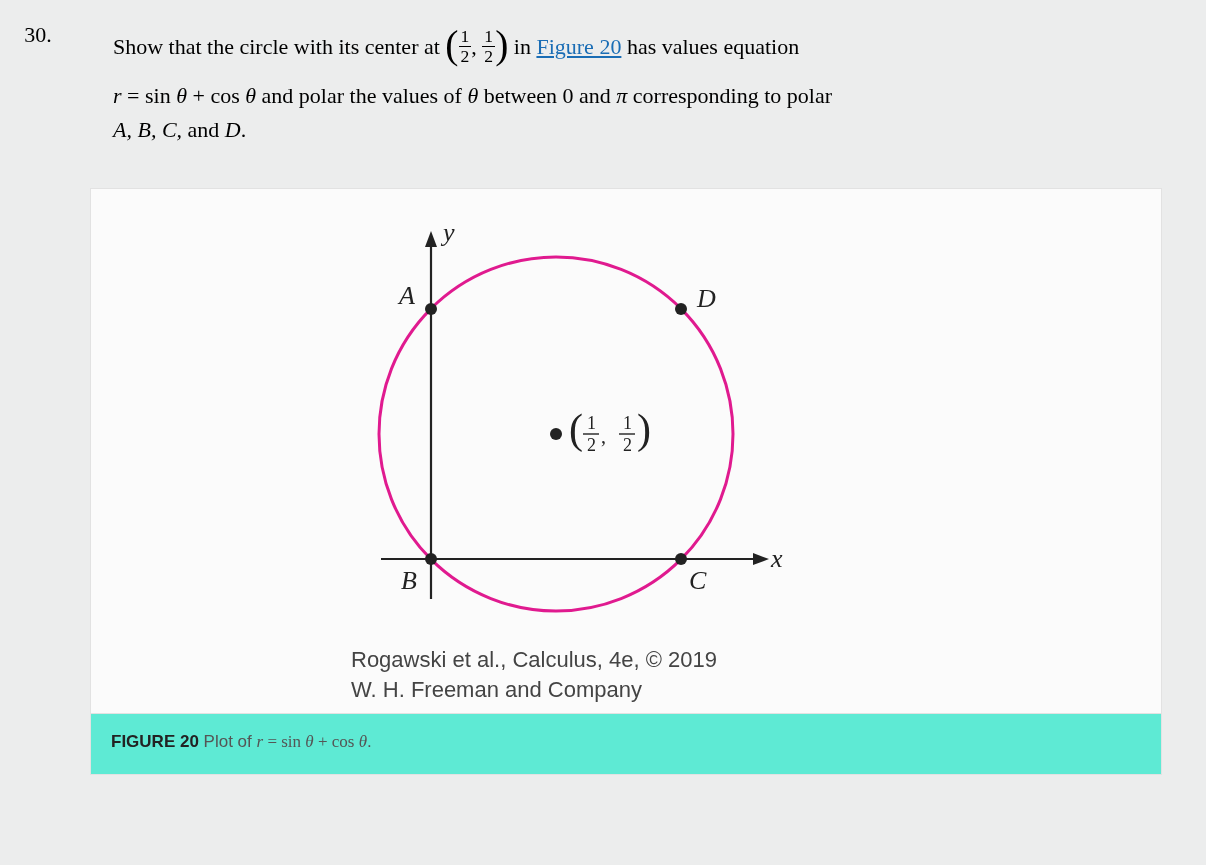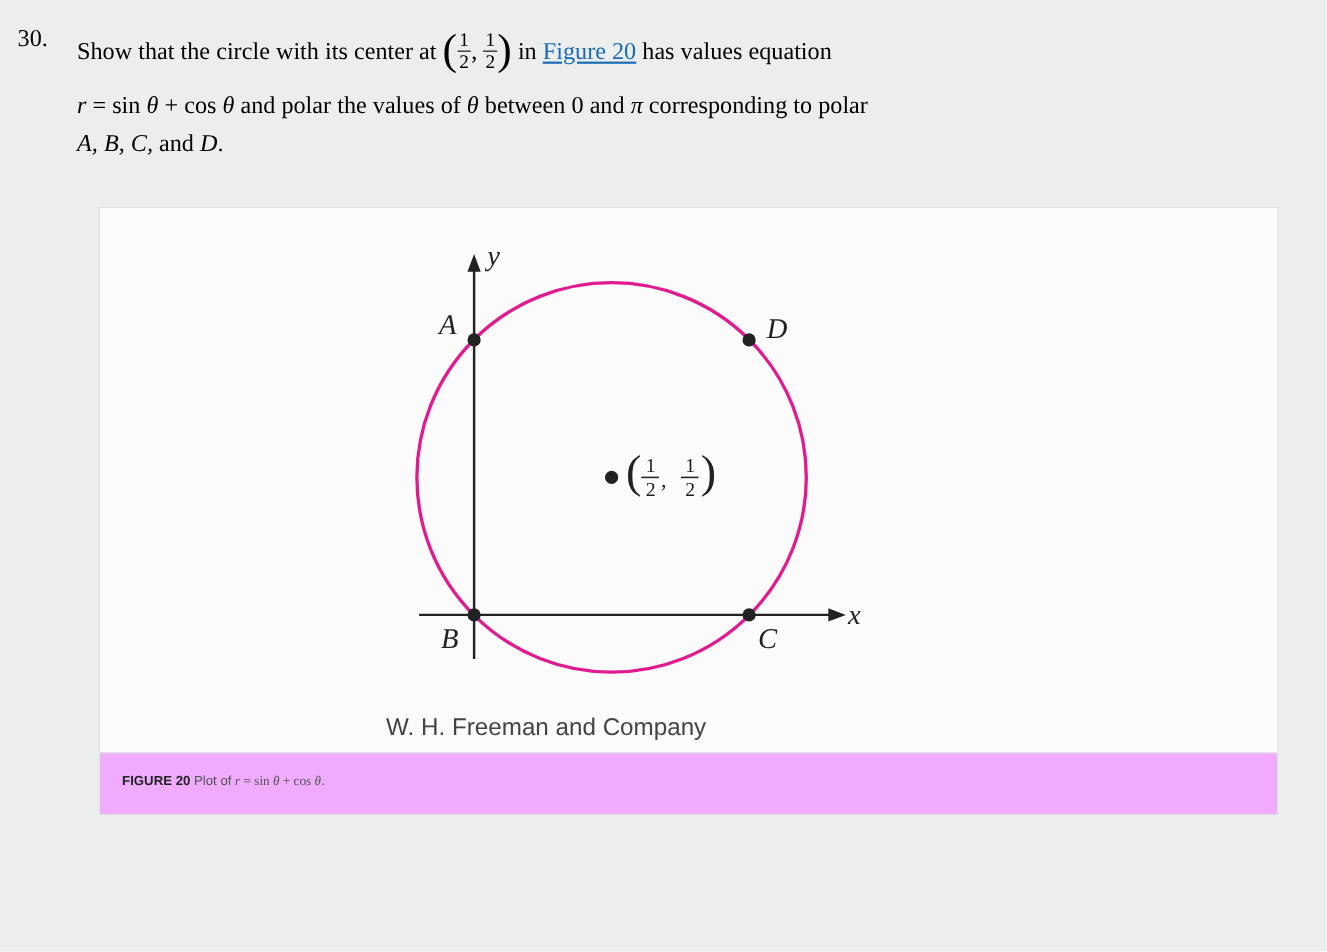--- a/index.html
+++ b/index.html
@@ -16,25 +16,26 @@
     padding: 18px 16px 0 16px;
   }
   .problem {
     display: flex;
     font-size: 22px;
     line-height: 1.55;
   }
   .problem-number {
     width: 44px;
     flex-shrink: 0;
-    text-align: left;
+    text-align: center;
     padding-right: 10px;
   }
   .problem-body {
     flex: 1;
+    margin-left: 43px;
   }
   .link {
     color: #1a6db5;
     text-decoration: underline;
   }
   .math-italic {
     font-style: italic;
     font-family: 'Times New Roman', serif;
   }
   .frac {
@@ -74,24 +75,24 @@
     padding: 30px 0 10px 260px;
   }
   .caption-line {
     font-family: -apple-system, 'Helvetica Neue', Arial, sans-serif;
     font-size: 22px;
     color: #444;
     margin-top: 4px;
   }
   .figure-footer {
     border-top: 1px solid #e2e2e2;
-    background: #f0abfc;
+    background: #5eead4;
     padding: 18px 20px 22px 20px;
     font-family: -apple-system, 'Helvetica Neue', Arial, sans-serif;
-    font-size: 12px;
+    font-size: 17px;
     color: #555;
   }
   .figure-footer strong {
     font-weight: 700;
     color: #222;
   }
   .footer-math {
     font-family: 'Times New Roman', serif;
     font-style: italic;
     color: #555;
@@ -167,19 +168,20 @@
           <text x="32" y="24" style="font-style:normal;font-size:20px">, </text>
           <text x="54" y="10" style="font-style:normal;font-size:18px">1</text>
           <line x1="50" y1="15" x2="66" y2="15" stroke="#222" stroke-width="1.4"></line>
           <text x="54" y="32" style="font-style:normal;font-size:18px">2</text>
           <text x="68" y="24" style="font-size:42px;font-style:normal">)</text>
         </g>
 
         <text x="92" y="22">y</text>
         <text x="420" y="348">x</text>
       </svg>
+      <div class="caption-line">Rogawski et al., Calculus, 4e, © 2019</div>
       <div class="caption-line">W. H. Freeman and Company</div>
     </div>
     <div class="figure-footer">
       <strong>FIGURE 20</strong><span> Plot of </span><span class="footer-math">r</span><span class="footer-math" style="font-style:normal"> = </span><span class="footer-math" style="font-style:normal">sin </span><span class="footer-math">θ</span><span class="footer-math" style="font-style:normal"> + </span><span class="footer-math" style="font-style:normal">cos </span><span class="footer-math">θ</span><span>.</span>
     </div>
   </div>
 </div>
 
 </body></html>

